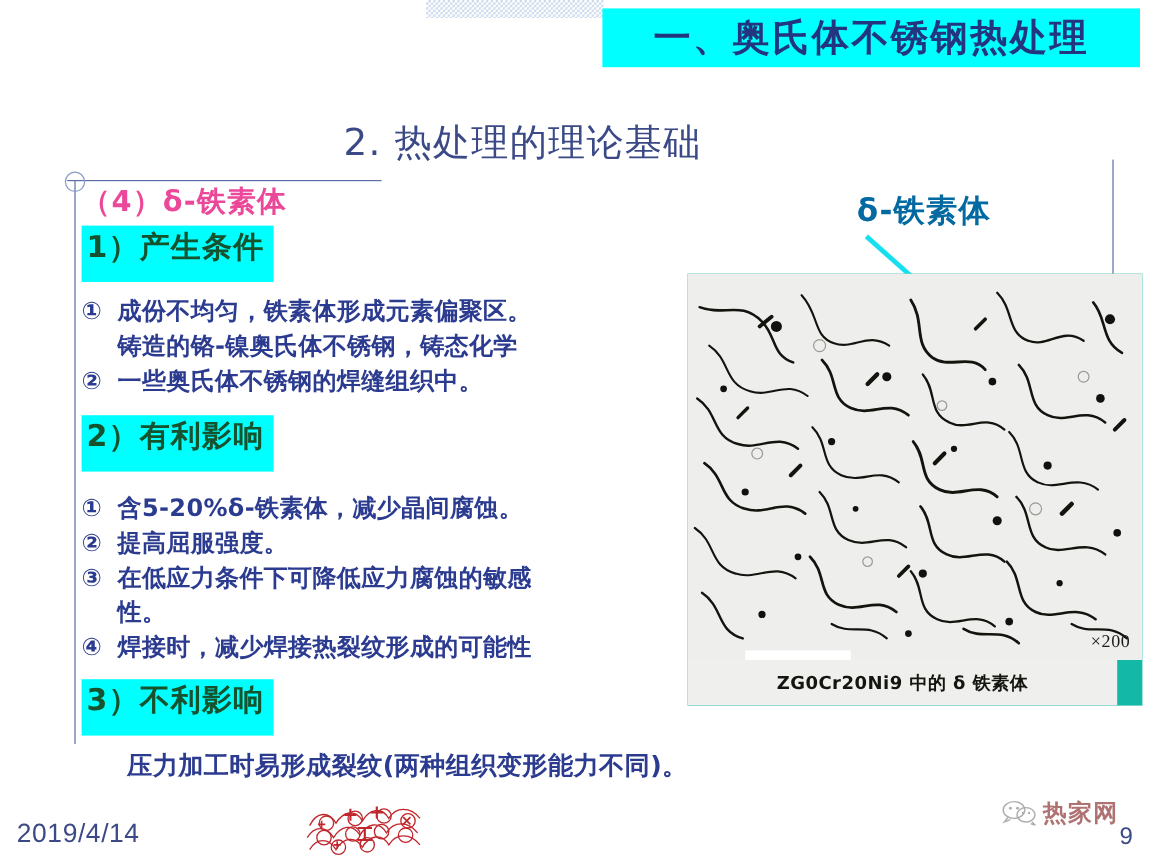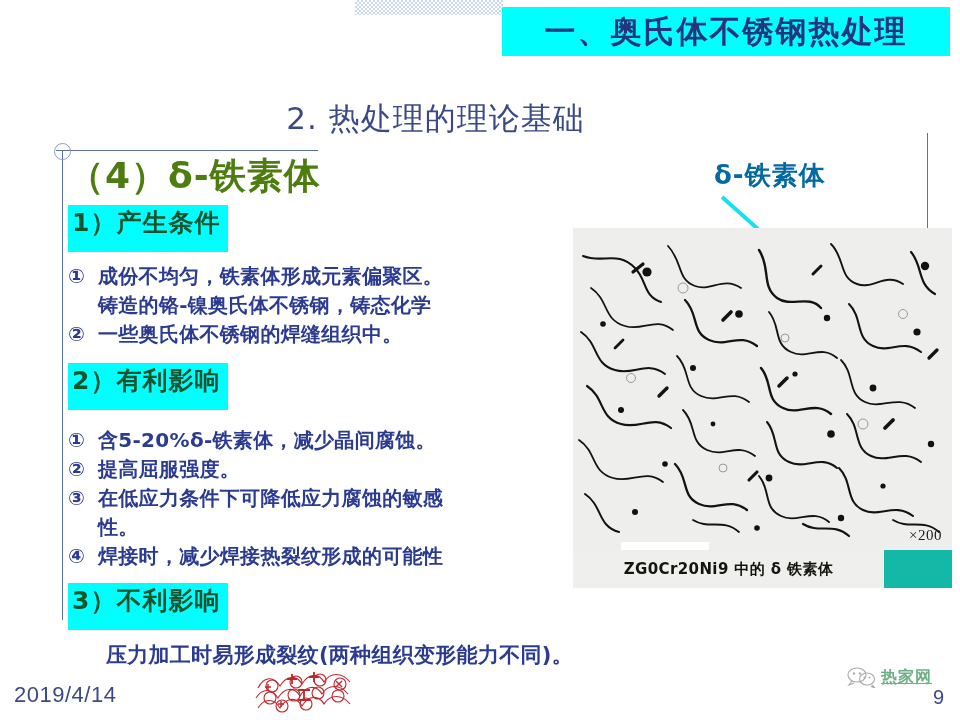--- a/index.html
+++ b/index.html
@@ -47,23 +47,23 @@
 
   
   .ph-hline{position:absolute;left:56px;top:150px;width:262px;height:0;border-top:1.3px solid #5b6ea8;}
   .ph-vline{position:absolute;left:62px;top:150px;width:0;height:470px;border-left:1.3px solid #5b6ea8;}
   .ph-circle{position:absolute;left:54px;top:143px;width:15px;height:15px;border:1.3px solid #8b9ac7;border-radius:50%;background:transparent;}
 
   
   .content{position:absolute;left:68px;top:152px;width:505px;}
 
   .sec-title{
-    color:#4d7c0f;
-    font-family:"DejaVu Sans","Liberation Sans",sans-serif;
-    font-size:36px;font-weight:bold;letter-spacing:1px;
+    color:#ec4899;
+    font-family:"DejaVu Sans","Liberation Sans",sans-serif;
+    font-size:24px;font-weight:bold;letter-spacing:1px;
     margin:0 0 4px 0;white-space:nowrap;
   }
 
   .hl{
     display:inline-block;
     background:#00ffff;
     color:#14532d;
     font-family:"DejaVu Sans","Liberation Sans",sans-serif;
     font-size:25px;font-weight:bold;letter-spacing:1px;
     padding:1px 8px 13px 4px;
@@ -115,21 +115,21 @@
     background:#14b8a6;overflow:hidden;
   }
   .micro-img{position:absolute;left:0;top:0;width:379px;height:322px;background:#eeeeed;}
   .micro-img svg{display:block;width:379px;height:322px;}
   .mag{
     position:absolute;right:10px;bottom:44px;
     font-family:"Liberation Serif","DejaVu Serif",serif;
     font-size:15px;color:#1b1b1b;letter-spacing:.5px;
   }
   .micro-cap{
-    position:absolute;left:0;bottom:0;width:311px;height:38px;
+    position:absolute;left:0;bottom:0;width:358px;height:38px;
     background:#efefee;
     display:flex;align-items:center;justify-content:center;
   }
   .micro-cap .t{
     font-family:"DejaVu Sans","Liberation Sans",sans-serif;
     font-size:15px;font-weight:bold;color:#15150f;letter-spacing:.4px;white-space:nowrap;
   }
   .cap-white{position:absolute;left:48px;bottom:20px;width:88px;height:26px;background:#fff;}
 
   
@@ -142,21 +142,21 @@
   .footer-page{
     position:absolute;right:16px;top:686px;
     color:#3b4a87;
     font-family:"Liberation Sans","DejaVu Sans",sans-serif;
     font-size:20px;
   }
   .seal{position:absolute;left:252px;top:664px;width:104px;height:54px;}
   .wm{position:absolute;right:28px;top:662px;height:30px;display:flex;align-items:center;gap:5px;opacity:.62;}
   .wm .wm-txt{
     font-family:"DejaVu Sans","Liberation Sans",sans-serif;
-    font-size:16px;font-weight:bold;color:#15803d;letter-spacing:1px;white-space:nowrap;text-decoration:underline;
+    font-size:20px;font-weight:bold;color:#7f1d1d;letter-spacing:1px;white-space:nowrap;
   }
 </style>
 </head>
 <body>
 
 <div class="slide">
 
   <div class="dot-band"></div>
 
   <div class="title-banner">

